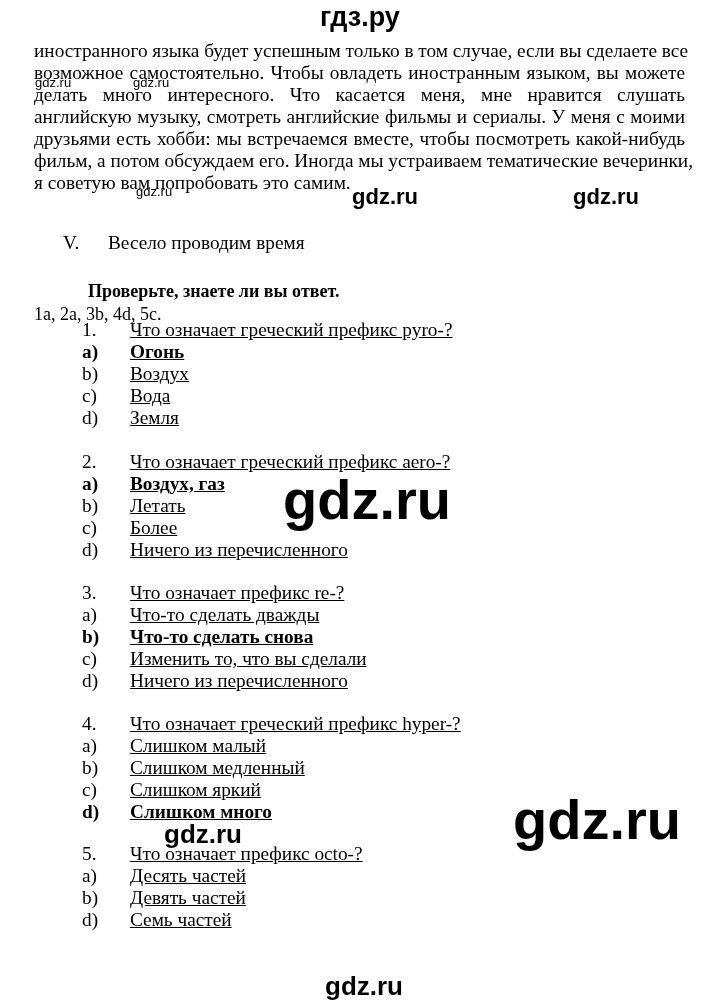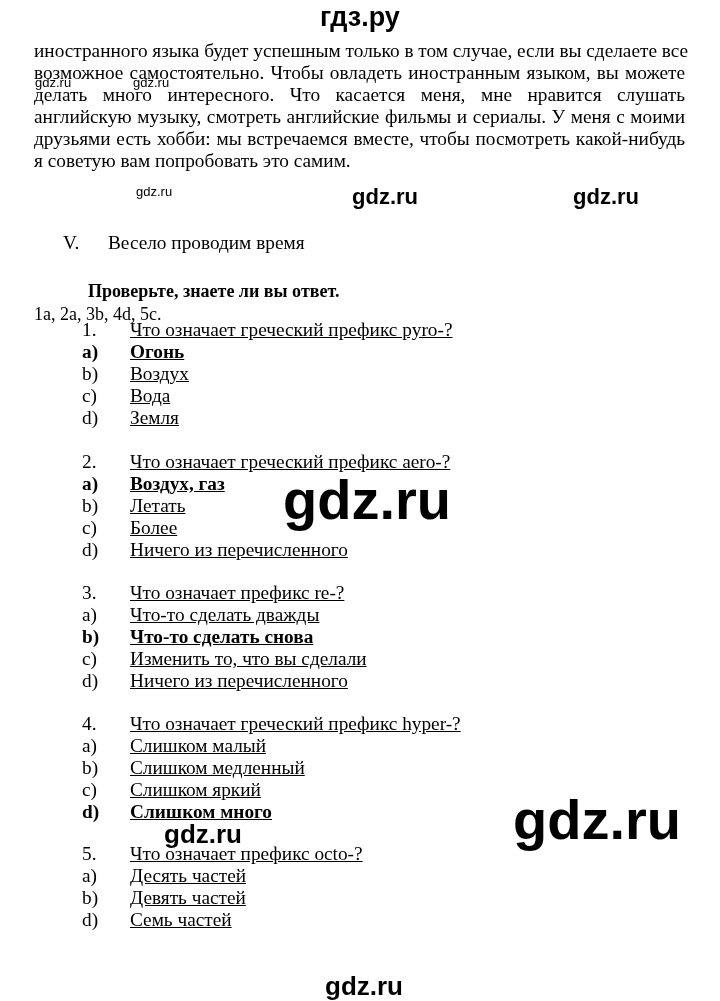--- a/index.html
+++ b/index.html
@@ -32,20 +32,21 @@
 <body>
 
 <div class="site-title sans">гдз.ру</div>
 
 <div class="para serif" style="top:40px;">
   <span class="line">иностранного языка будет успешным только в том случае, если вы сделаете все</span>
   <span class="line">возможное самостоятельно. Чтобы овладеть иностранным языком, вы можете</span>
   <span class="line">делать много интересного. Что касается меня, мне нравится слушать</span>
   <span class="line">английскую музыку, смотреть английские фильмы и сериалы. У меня с моими</span>
   <span class="line">друзьями есть хобби: мы встречаемся вместе, чтобы посмотреть какой-нибудь</span>
+  <span class="line">фильм, а потом обсуждаем его. Иногда мы устраиваем тематические вечеринки,</span>
   <span class="line last">я советую вам попробовать это самим.</span>
 </div>
 
 <div class="wm wm-sm sans" style="left:35px; top:76px;">gdz.ru</div>
 <div class="wm wm-sm sans" style="left:133px; top:76px;">gdz.ru</div>
 <div class="wm wm-sm sans" style="left:136px; top:185px;">gdz.ru</div>
 
 <div class="wm sans" style="left:352px; top:186px; font-size:22px;">gdz.ru</div>
 <div class="wm sans" style="left:573px; top:186px; font-size:22px;">gdz.ru</div>
 <div class="wm sans" style="left:164px; top:821px; font-size:26px;">gdz.ru</div>

